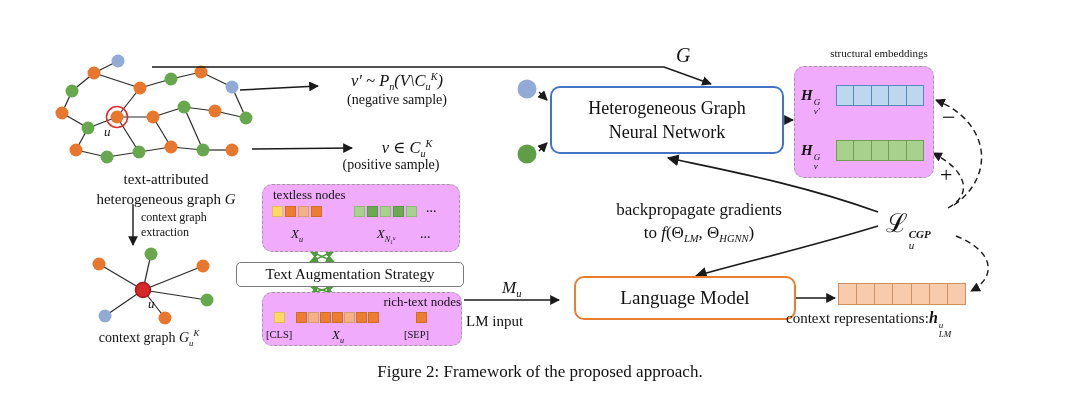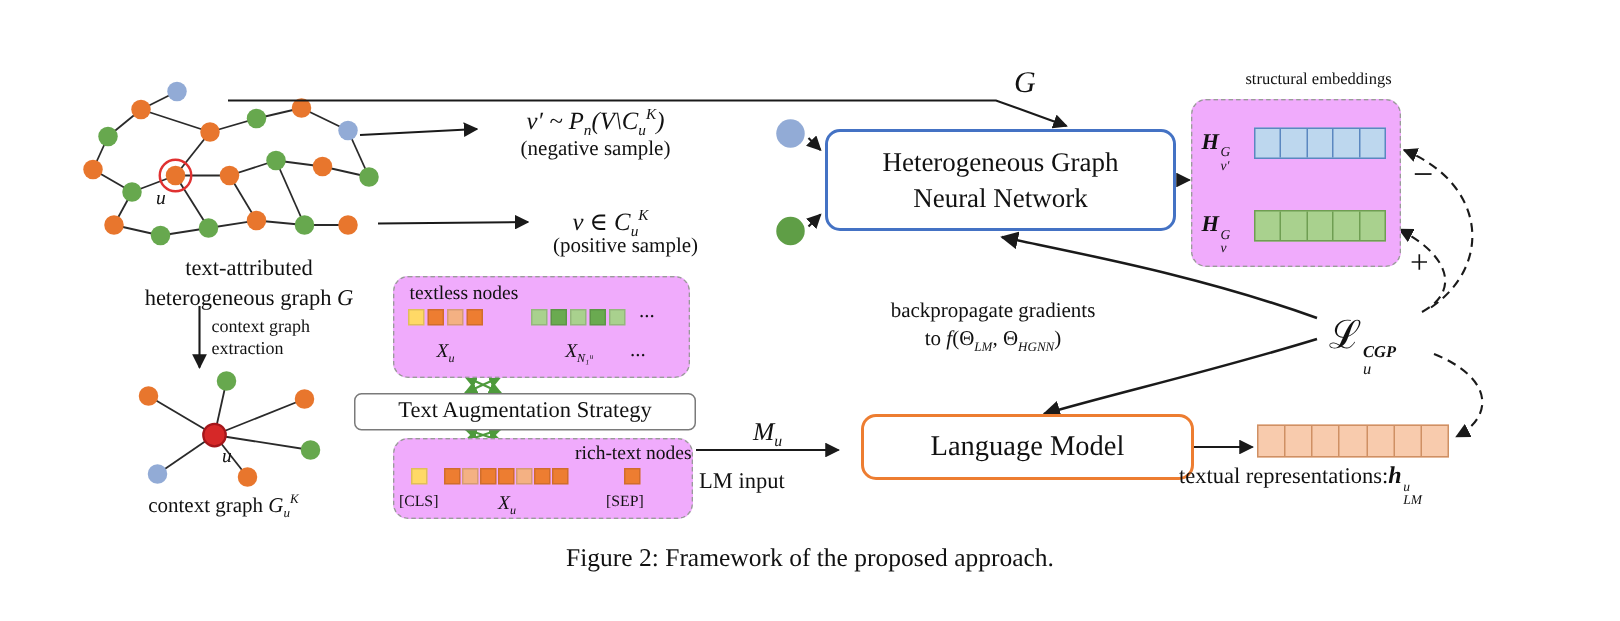--- a/index.html
+++ b/index.html
@@ -163,21 +163,21 @@
   <div class="abs it" style="left:148px;top:296px;font-size:13px;">u</div>
 
   <div class="abs ctr it" style="left:322px;top:71px;width:150px;font-size:16.5px;font-family:Liberation Serif, serif;">
     <span>v′ ~ P</span><sub>n</sub><span>(V\C</span><sub>u</sub><sup>K</sup><span>)</span>
   </div>
   <div class="abs ctr" style="left:322px;top:92px;width:150px;font-size:14px;">(negative sample)</div>
 
   <div class="abs ctr it" style="left:352px;top:138px;width:110px;font-size:16.5px;">
     <span>v ∈ C</span><sub>u</sub><sup>K</sup>
   </div>
-  <div class="abs ctr" style="left:352px;top:157px;width:130px;font-size:14px;">(positive sample)</div>
+  <div class="abs ctr" style="left:326px;top:157px;width:130px;font-size:14px;">(positive sample)</div>
 
   <div class="dashedbox" style="left:262px;top:184px;width:198px;height:68px;">
     <div class="abs smtitle" style="left:10px;top:2px;">textless nodes</div>
   </div>
   <div class="sqrow" style="left:272px;top:206px;">
       <span class="sq" style="background: rgb(255, 217, 102);"></span>
       <span class="sq" style="background: rgb(237, 125, 49);"></span>
       <span class="sq" style="background: rgb(244, 177, 131);"></span>
       <span class="sq" style="background: rgb(237, 125, 49);"></span>
     </div>
@@ -233,21 +233,21 @@
   <div class="box box-hgnn" style="left:550px;top:86px;width:234px;height:68px;">
     <div>Heterogeneous Graph</div>
     <div>Neural Network</div>
   </div>
   <div class="abs it" style="left:676px;top:44px;font-size:20px;">G</div>
 
   <div class="box box-lm" style="left:562px;top:276px;width:222px;height:44px;">
     <span>Language Model</span>
   </div>
 
-  <div class="abs ctr" style="left:571px;top:199px;width:182px;font-size:14px;line-height:1.35;">
+  <div class="abs ctr" style="left:608px;top:199px;width:182px;font-size:17px;line-height:1.35;">
     <div>backpropagate gradients</div>
     <div><span>to </span><span class="it">f</span><span>(Θ</span><sub class="it">LM</sub><span>, Θ</span><sub class="it">HGNN</sub><span>)</span></div>
   </div>
 
   <div class="abs ctr" style="left:788px;top:47px;width:182px;font-size:11px;">structural embeddings</div>
   <div class="dashedbox" style="left:794px;top:66px;width:140px;height:112px;"></div>
 
   <div class="abs" style="left:801px;top:87px;font-size:15px;">
     <span class="it bold">H</span><span class="stk">
         <span class="t">G</span>
@@ -289,21 +289,21 @@
   <div class="bar bar-orange" style="left:838px;top:283px;width:128px;height:22px;">
       <div class="seg"></div>
       <div class="seg"></div>
       <div class="seg"></div>
       <div class="seg"></div>
       <div class="seg"></div>
       <div class="seg"></div>
       <div class="seg"></div>
     </div>
   <div class="abs" style="left:786px;top:309px;font-size:15px;">
-    <span>textual representations:</span><span class="it bold" style="font-size:16px;">h</span><span class="stk">
+    <span>context representations:</span><span class="it bold" style="font-size:16px;">h</span><span class="stk">
         <span class="t">u</span>
         <span class="b">LM</span>
       </span>
   </div>
 
   <div class="abs ctr" style="left:0;top:362px;width:1080px;font-size:17px;">Figure 2: Framework of the proposed approach.</div>
 
 </div>
 
 </body></html>

